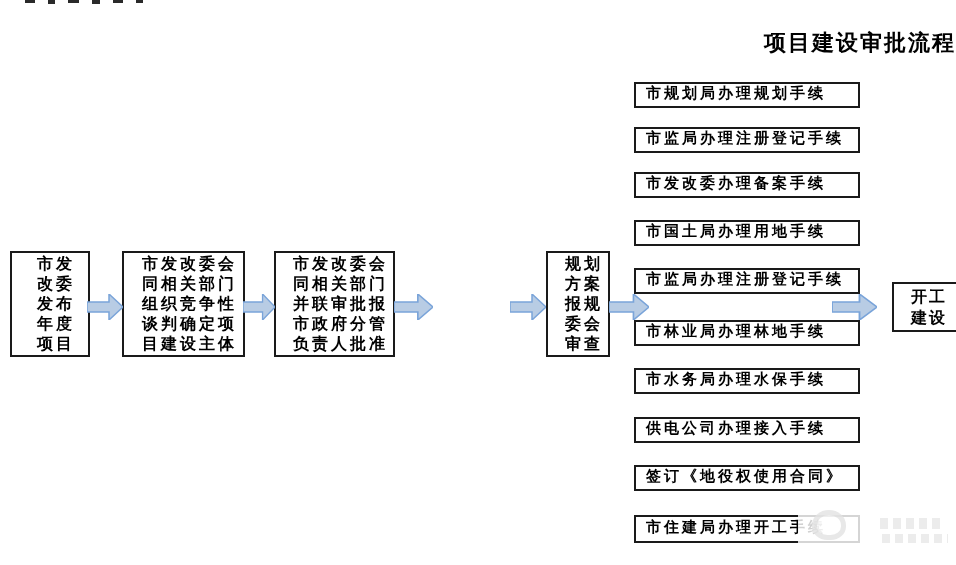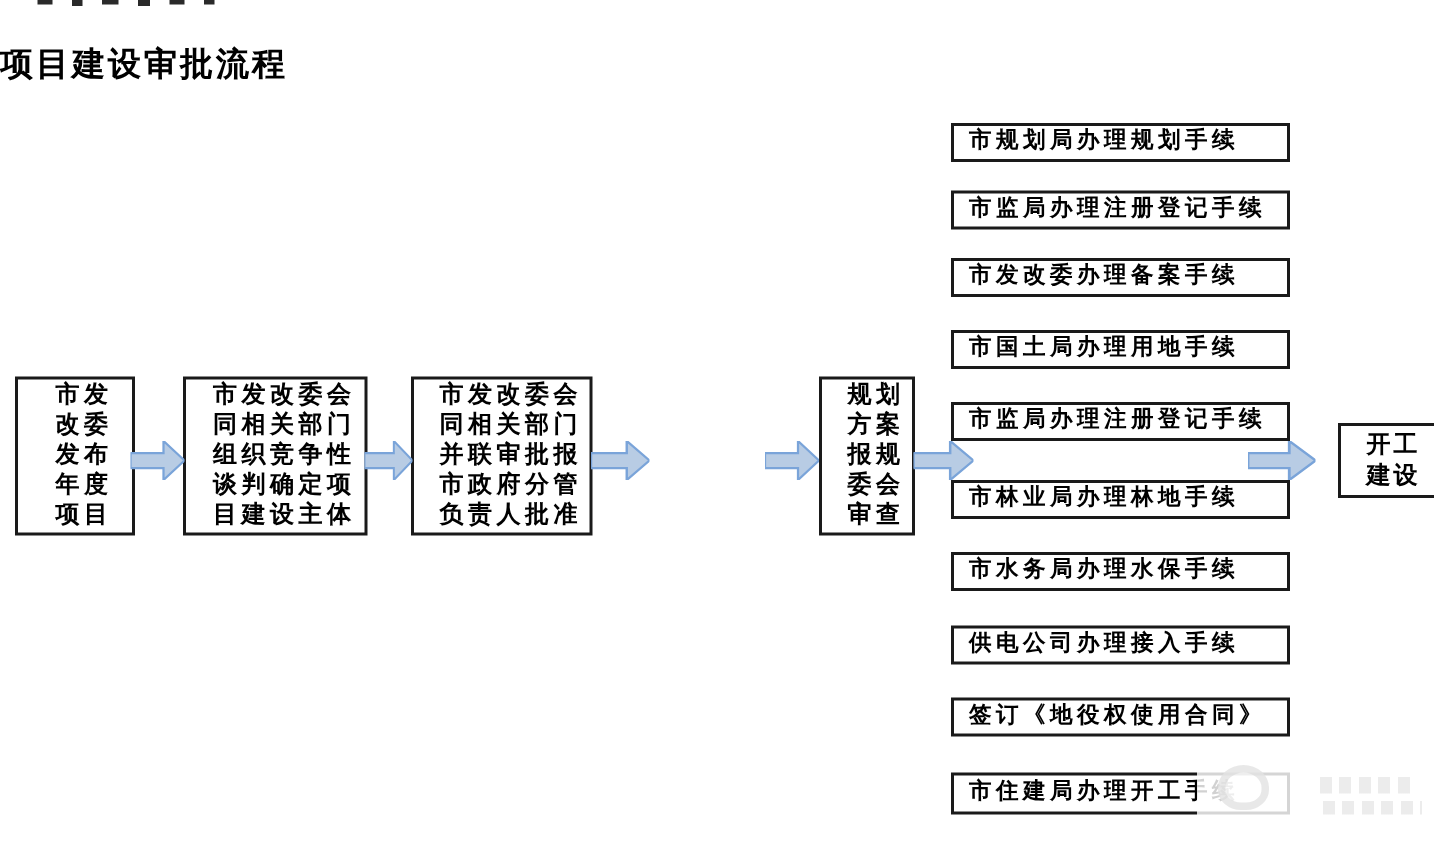--- a/index.html
+++ b/index.html
@@ -16,21 +16,21 @@
     overflow: hidden;
     color: var(--text, #000);
   }
 
   
   .diagram-title {
     position: absolute;
     top: 28px;
     left: 0;
     width: 956px;
-    text-align: left;
+    text-align: right;
     font-size: 22px;
     font-weight: bold;
     letter-spacing: 2px;
     color: var(--text, #000);
   }
 
   
   .box {
     position: absolute;
     box-sizing: border-box;

